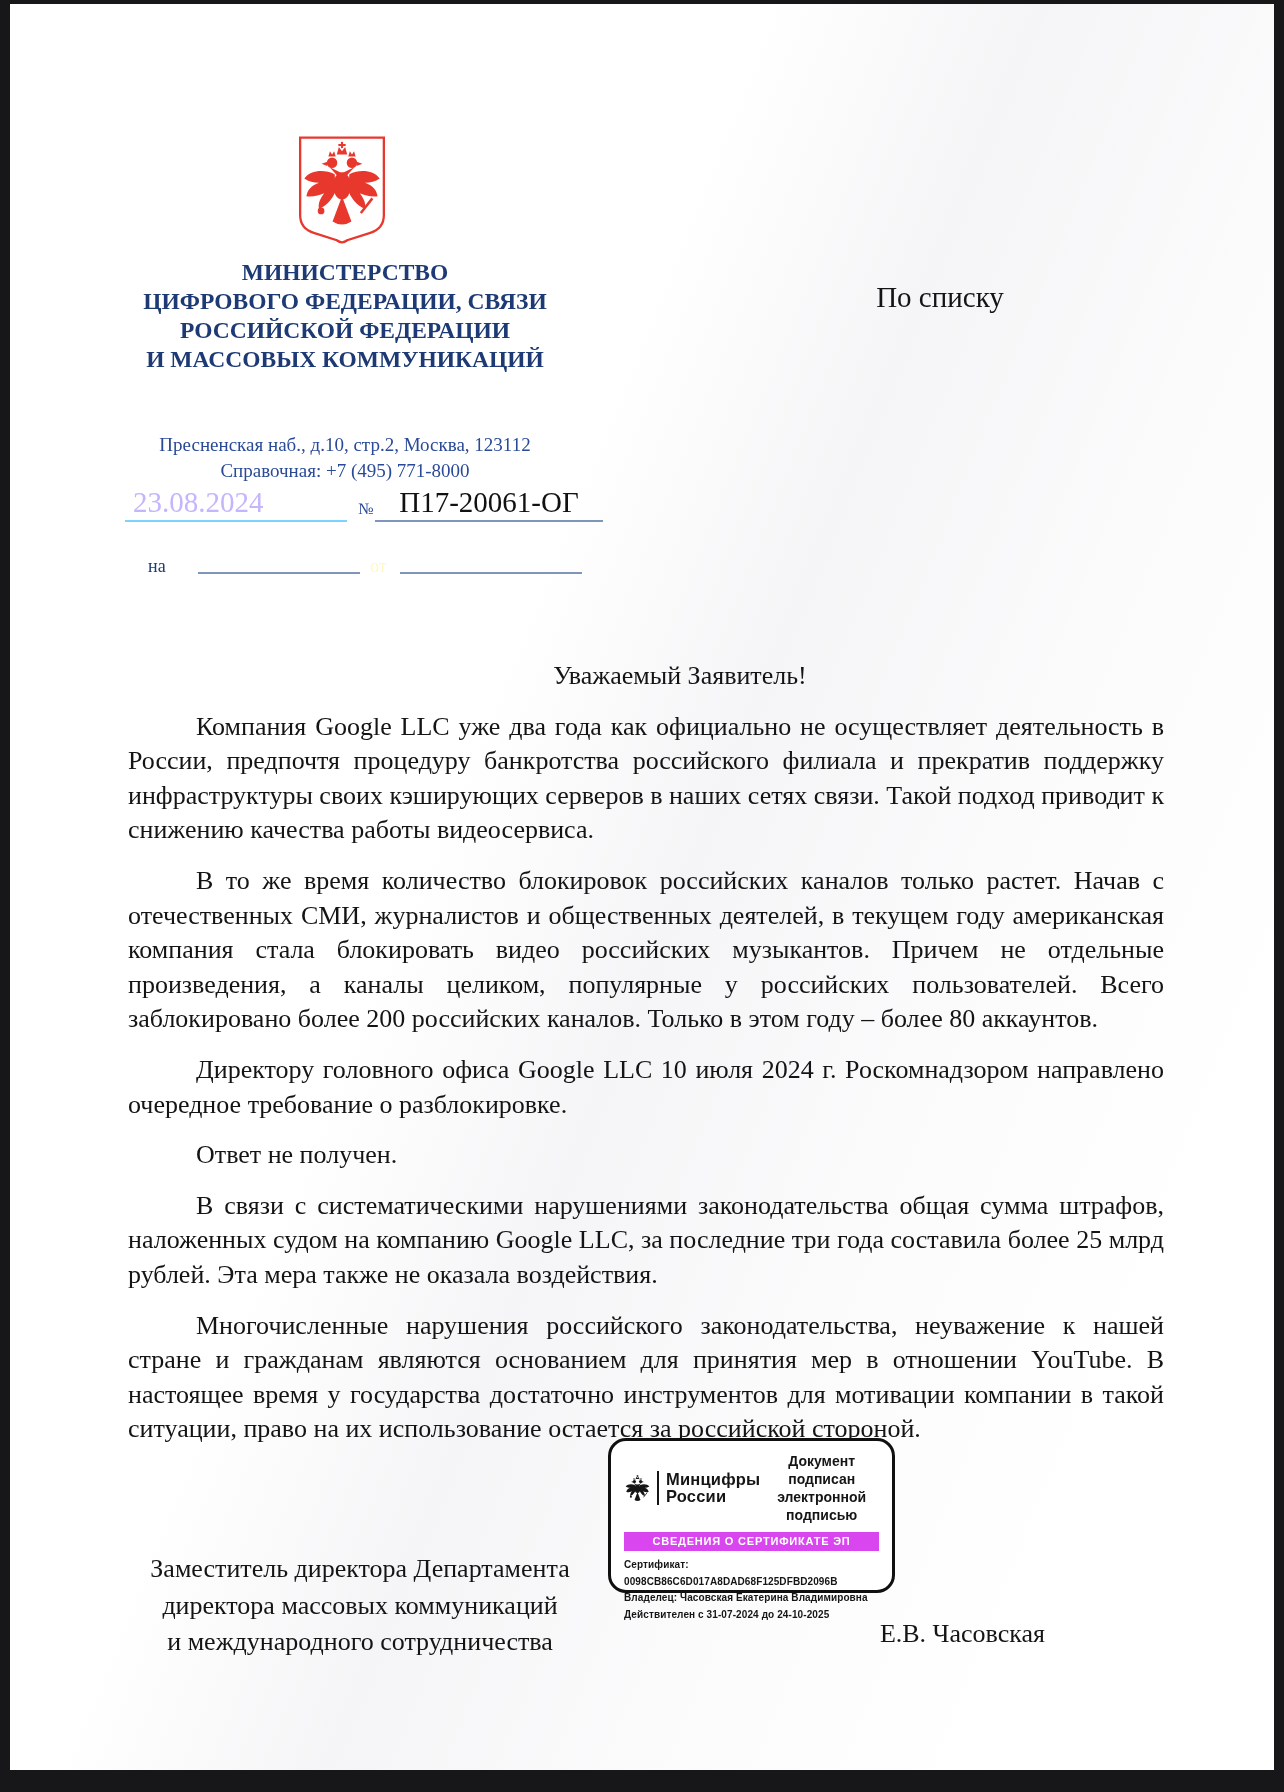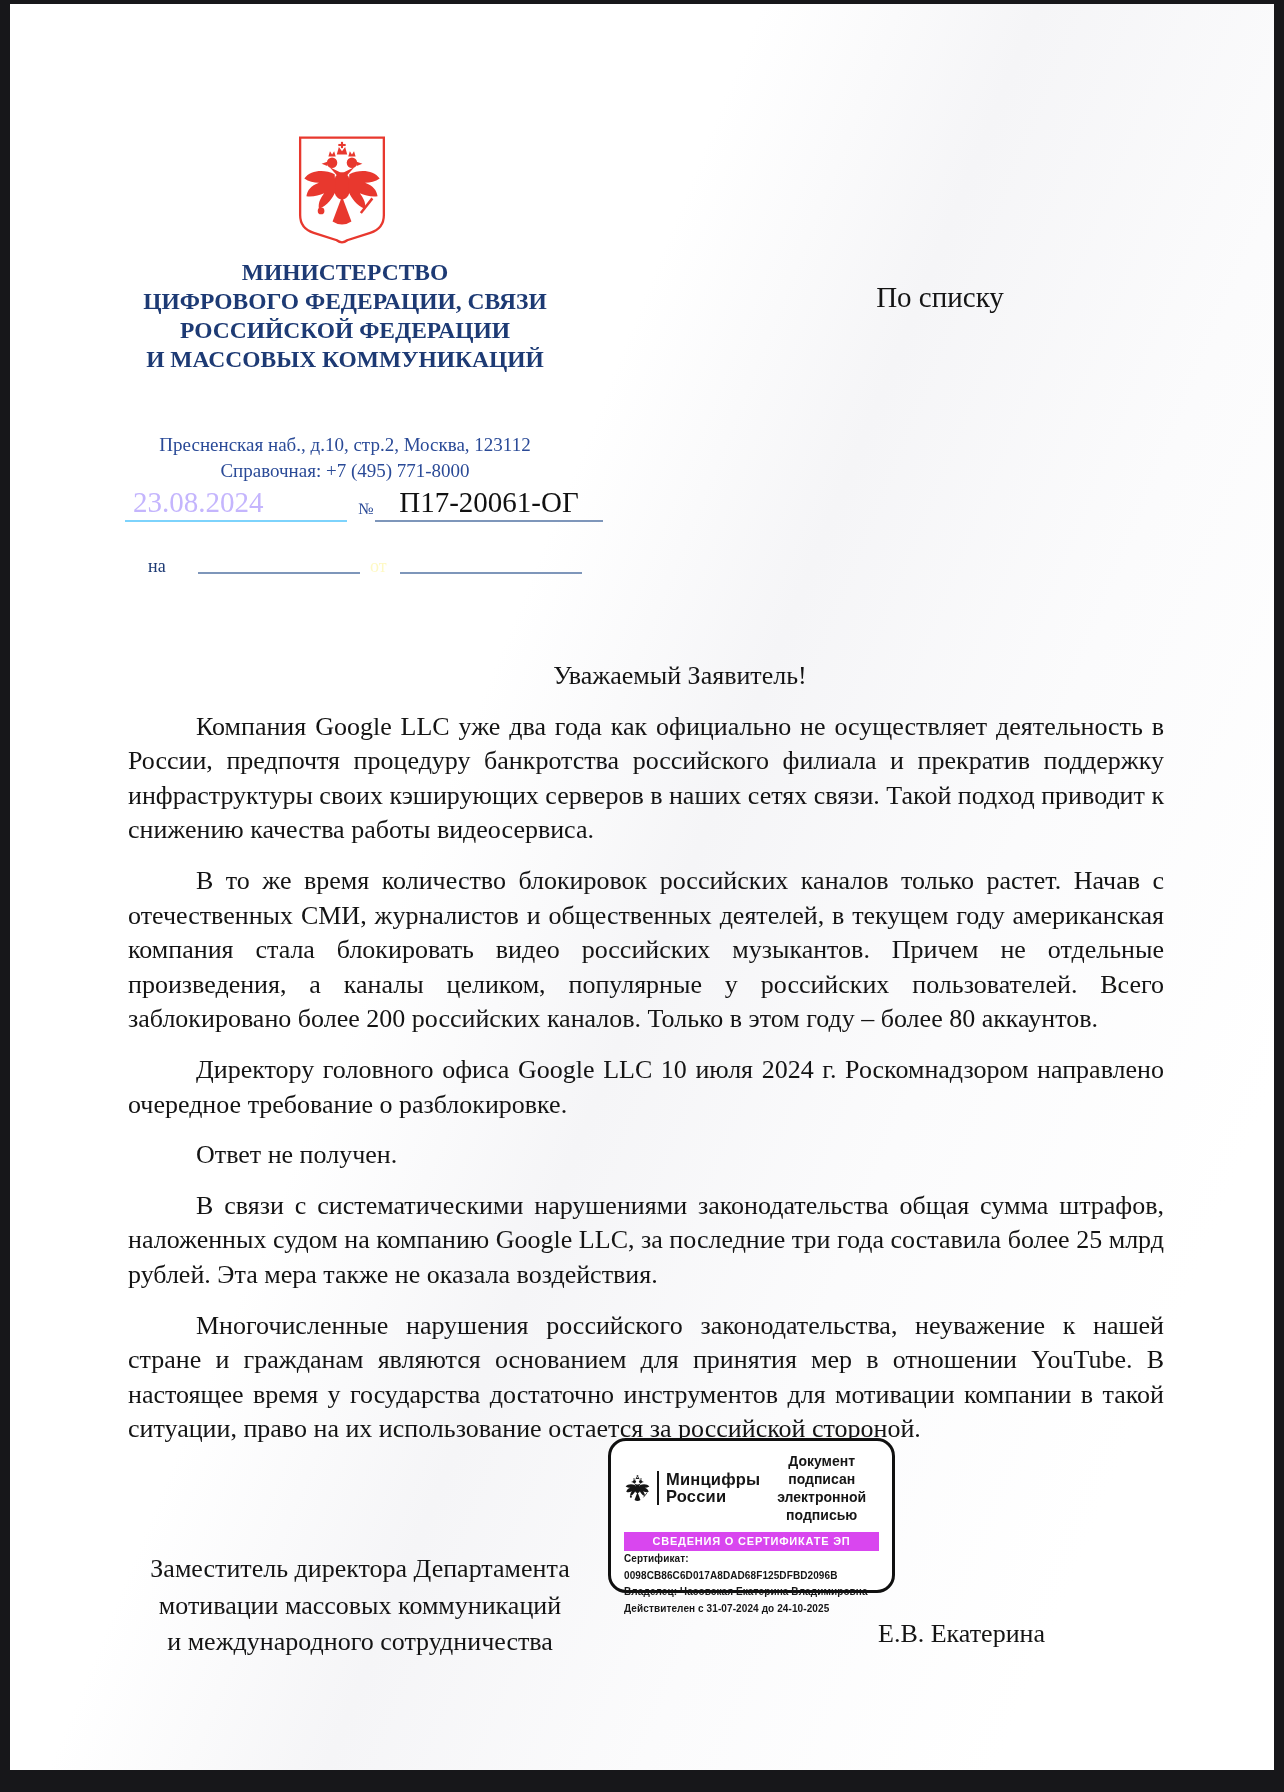--- a/index.html
+++ b/index.html
@@ -80,21 +80,21 @@
   .stamp-top { display: flex; align-items: center; }
   .stamp-eagle { width: 27px; height: 31px; color: #151515; flex: 0 0 auto; }
   .stamp-divider { width: 2px; height: 34px; background: #151515; margin: 0 7px 0 6px; flex: 0 0 auto; }
   .stamp-logo { font-size: 16.5px; line-height: 17px; font-weight: bold; letter-spacing: .2px; }
   .stamp-signed { flex: 1; text-align: center; font-size: 14px; line-height: 18px; font-weight: bold; padding-left: 4px; }
   .stamp-bar {
     margin-top: 8px; background: #d946ef; color: #ffffff;
     font-size: 11px; font-weight: bold; letter-spacing: .8px;
     text-align: center; padding: 3px 0 4px;
   }
-  .stamp-lines { margin-top: 0; font-size: 10px; font-weight: bold; line-height: 16.5px; letter-spacing: .1px; }
+  .stamp-lines { margin-top: 6px; font-size: 10px; font-weight: bold; line-height: 16.5px; letter-spacing: .1px; }
   
   .sig-title {
     position: absolute; left: 140px; top: 1551px; width: 440px;
     text-align: center; font-size: 26px; line-height: 36.5px;
   }
   .sig-name {
     position: absolute; left: 840px; top: 1619px; width: 205px;
     text-align: right; font-size: 26px;
   }
 </style>
@@ -183,17 +183,17 @@
     <div class="stamp-bar">СВЕДЕНИЯ О СЕРТИФИКАТЕ ЭП</div>
     <div class="stamp-lines">
       <div>Сертификат: 0098CB86C6D017A8DAD68F125DFBD2096B</div>
       <div>Владелец: Часовская Екатерина Владимировна</div>
       <div>Действителен с 31-07-2024 до 24-10-2025</div>
     </div>
   </div>
 
   <div class="sig-title">
     <div>Заместитель директора Департамента</div>
-    <div>мотивации массовых коммуникаций</div>
+    <div>директора массовых коммуникаций</div>
     <div>и международного сотрудничества</div>
   </div>
-  <div class="sig-name">Е.В. Екатерина</div>
+  <div class="sig-name">Е.В. Часовская</div>
 </div>
 
 </body></html>

